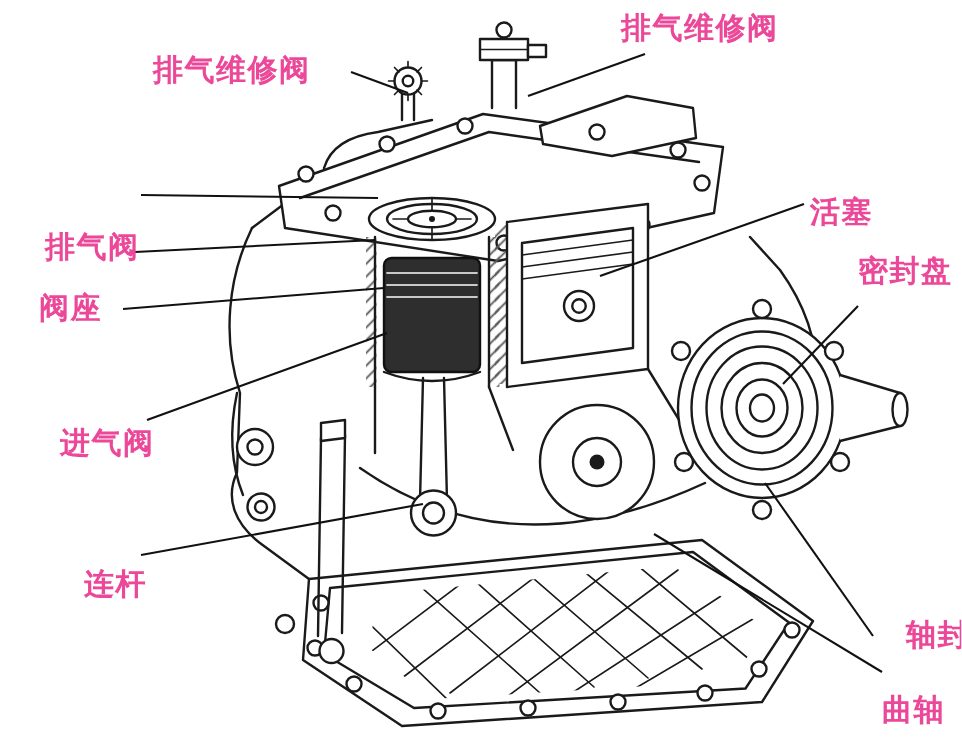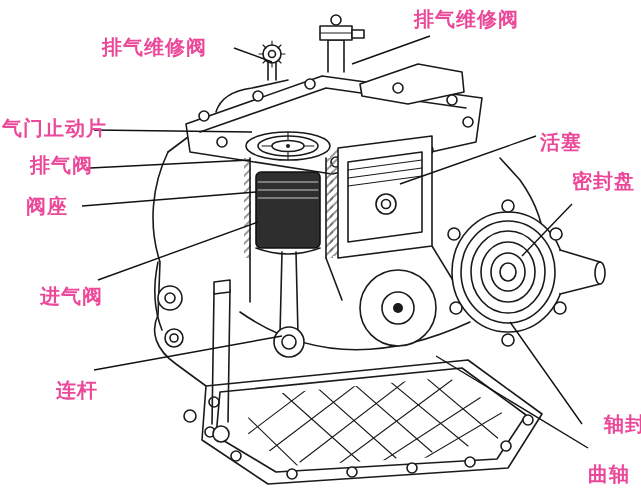--- a/index.html
+++ b/index.html
@@ -151,21 +151,20 @@
       <path d="M94,370 L282,336"></path>
       <path d="M536,136 L400,184"></path>
       <path d="M572,204 L522,256"></path>
       <path d="M582,424 L510,322"></path>
       <path d="M588,448 L436,356"></path>
     </g>
   </svg>
 
   <div class="lbl" style="left:102px;top:37px">排气维修阀</div>
   <div class="lbl" style="left:414px;top:9px">排气维修阀</div>
-  <div class="lbl" style="left:2px;top:118px">气门止动片</div>
   <div class="lbl" style="left:30px;top:155px">排气阀</div>
   <div class="lbl" style="left:26px;top:196px">阀座</div>
   <div class="lbl" style="left:40px;top:286px">进气阀</div>
   <div class="lbl" style="left:56px;top:380px">连杆</div>
   <div class="lbl" style="left:540px;top:132px">活塞</div>
   <div class="lbl" style="left:572px;top:171px">密封盘</div>
   <div class="lbl" style="left:604px;top:414px">轴封</div>
   <div class="lbl" style="left:588px;top:464px">曲轴</div>
 
 </div>

